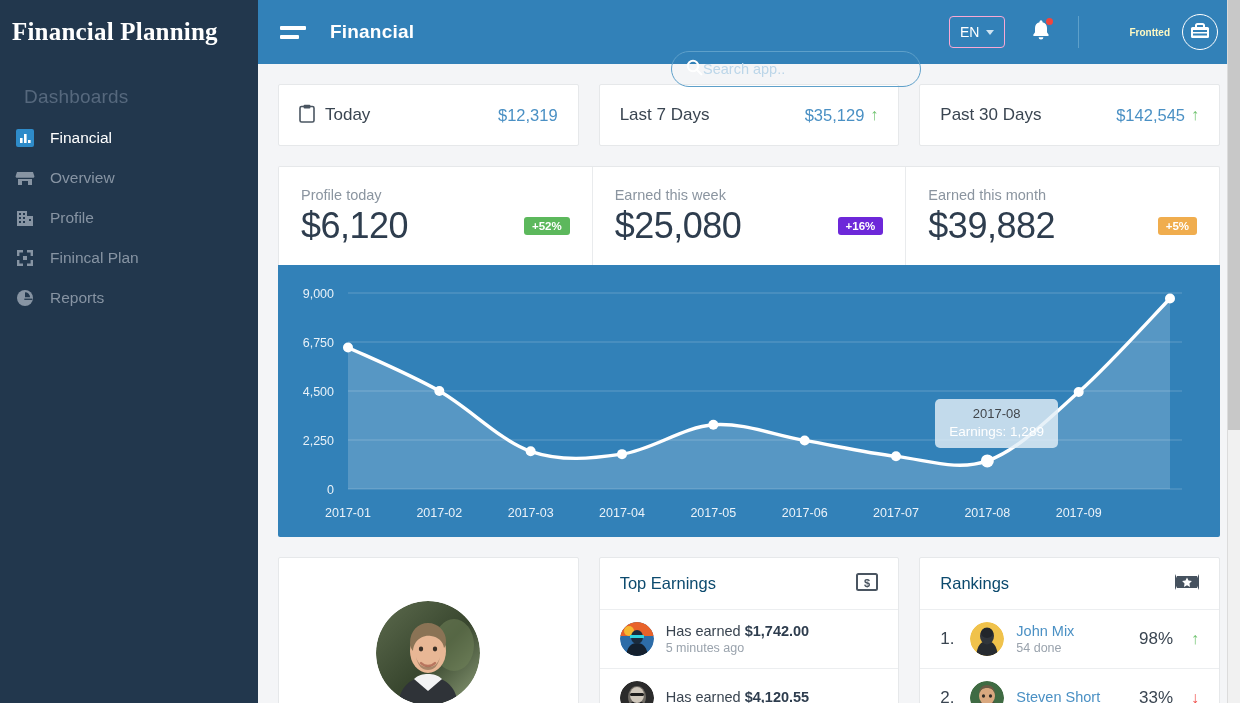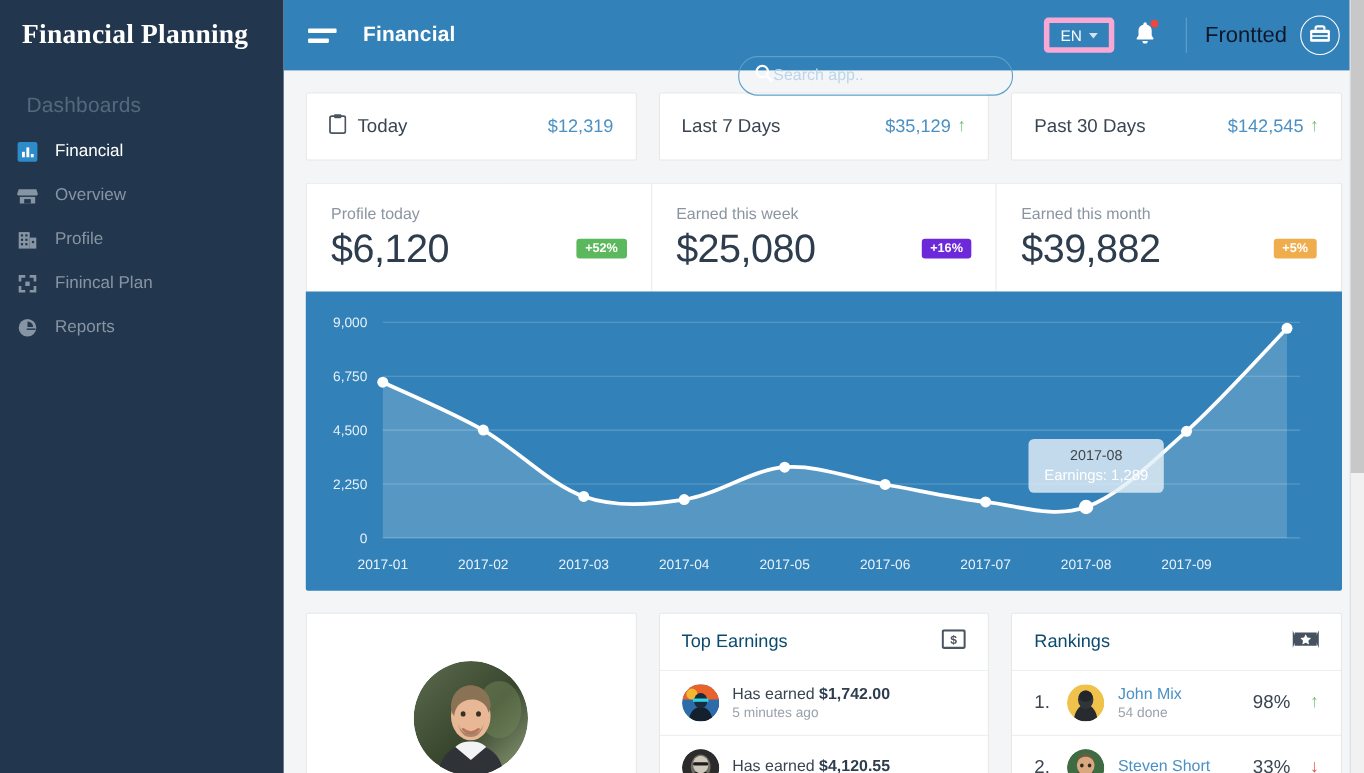--- a/index.html
+++ b/index.html
@@ -14,21 +14,21 @@
   
   .sidebar {
     width: 258px; min-width: 258px; height: 703px;
     background: #22374d;
     color: #fff;
     position: relative;
   }
   .brand {
     height: 64px;
     display: flex; align-items: center;
-    padding-left: 20px;
+    padding-left: 12px;
     font-family: "Liberation Serif", serif;
     font-weight: bold;
     font-size: 25px;
     letter-spacing: .2px;
     color: #ffffff;
   }
   .nav-section-title {
     color: #56687d;
     font-size: 19px;
     padding: 22px 0 10px 24px;
@@ -70,33 +70,33 @@
   .search-wrap svg { flex: none; }
   .search-input {
     background: transparent; border: none; outline: none;
     color: #fff; font-size: 14.5px; width: 100%;
     font-family: "Liberation Sans", sans-serif;
   }
   .search-input::placeholder { color: #bcd6e9; }
 
   .lang-select {
     position: absolute; left: 691px; top: 16px;
-    height: 32px; border: 5px solid #f9a8d4; border-radius: 4px;
+    height: 32px; border: 1px solid #f9a8d4; border-radius: 4px;
     color: #fff; font-size: 14px;
     display: flex; align-items: center; gap: 7px;
     padding: 0 10px; cursor: pointer;
   }
   .caret { width: 0; height: 0; border-left: 4px solid transparent; border-right: 4px solid transparent; border-top: 5px solid #cfe3f1; }
 
   .bell { position: absolute; left: 772px; top: 18px; cursor: pointer; }
   .bell .dot { position: absolute; right: -1px; top: 0px; width: 7px; height: 7px; border-radius: 50%; background: #f2453d; }
   .divider-v { position: absolute; left: 820px; top: 16px; width: 1px; height: 32px; background: #5ea0ca; }
 
   .user-area { position: absolute; right: 24px; top: 14px; display: flex; align-items: center; gap: 12px; cursor: pointer; }
-  .user-name { color: #0f172a; font-size: 20px; font-weight: normal; }
+  .user-name { color: #fef9c3; font-size: 10px; font-weight: bold; }
   .user-avatar {
     width: 36px; height: 36px; border-radius: 50%;
     border: 1.5px solid #ffffff;
     display: flex; align-items: center; justify-content: center;
     overflow: hidden;
   }
 
   
   .content { padding: 20px 22px 0 20px; height: 639px; overflow: hidden; }
 

